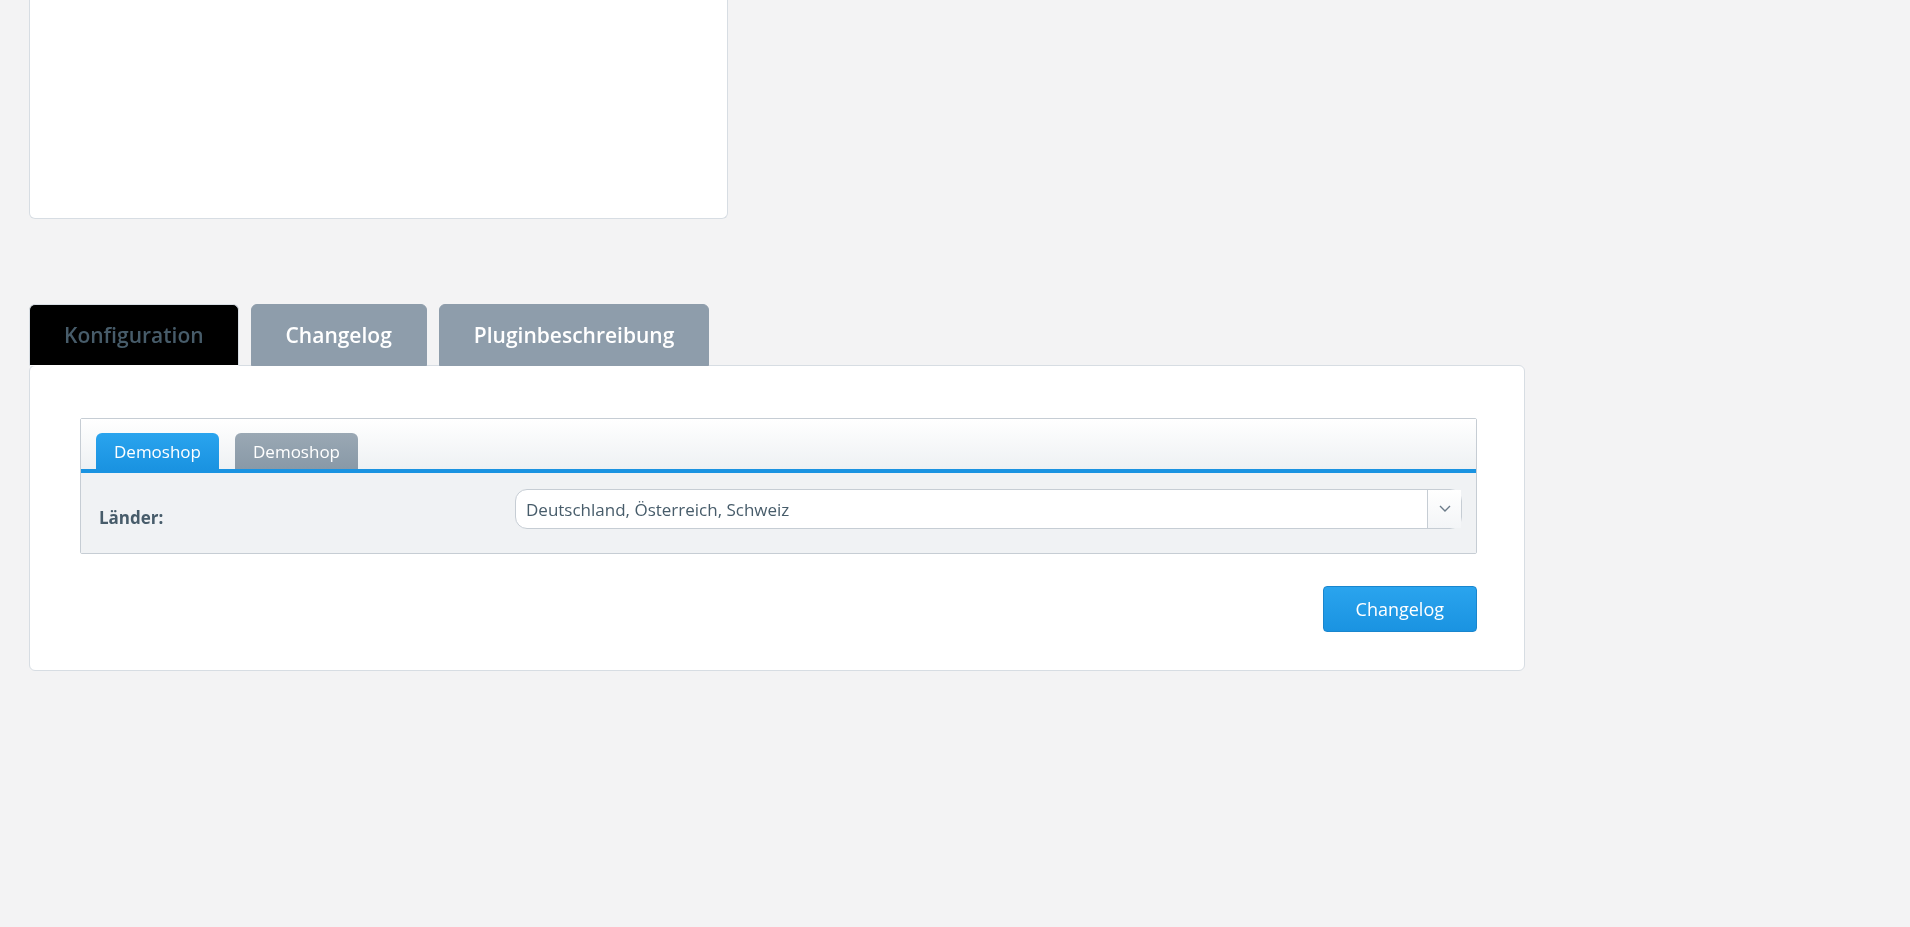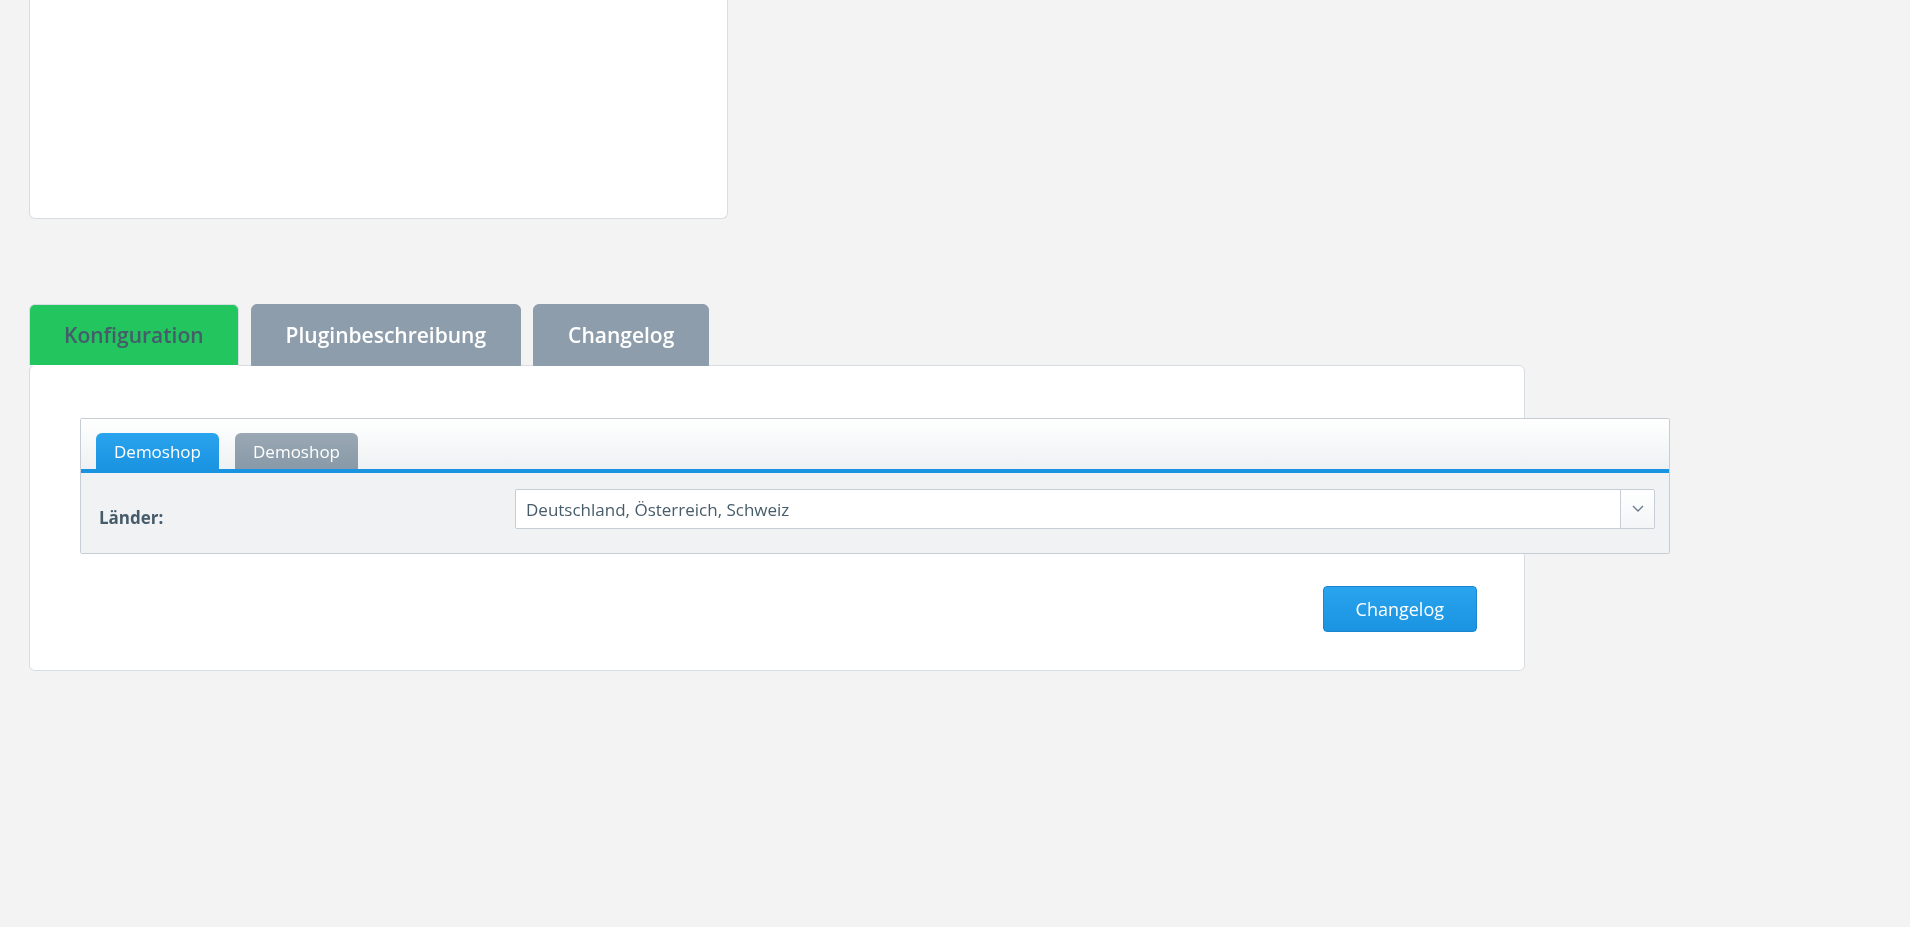--- a/index.html
+++ b/index.html
@@ -40,21 +40,21 @@
     justify-content: center;
     padding: 0 34px;
     height: 62px;
     font-size: 21px;
     font-weight: 600;
     border-radius: 6px 6px 0 0;
     cursor: pointer;
     user-select: none;
   }
   .outer-tab.active {
-    background: #22c55e;
+    background: #000000;
     border: 1px solid #d7dde3;
     border-bottom: 1px solid #ffffff;
     color: #475c6a;
   }
   .outer-tab.inactive {
     background: #8e9dab;
     border: 1px solid #8e9dab;
     color: #ffffff;
   }
 
@@ -69,21 +69,21 @@
     border: 1px solid #d7dde3;
     border-radius: 6px;
     z-index: 1;
   }
 
   
   .inner-panel {
     position: absolute;
     left: 50px;
     top: 52px;
-    width: 1590px;
+    width: 1397px;
     border: 1px solid #c6cdd4;
     border-radius: 2px;
   }
   .inner-tab-bar {
     height: 54px;
     background: linear-gradient(#ffffff, #eef1f3);
     border-bottom: 4px solid #1a93e1;
     display: flex;
     align-items: flex-end;
     padding-left: 15px;
@@ -119,21 +119,21 @@
     font-size: 17px;
     font-weight: 700;
     color: #475c6a;
     padding-left: 4px;
   }
   .form-control-wrap {
     flex: 1;
     display: flex;
     align-items: stretch;
     border: 1px solid #c6cdd4;
-    border-radius: 2px;
+    border-radius: 12px;
     background: #ffffff;
     height: 40px;
   }
   .form-input {
     flex: 1;
     border: none;
     outline: none;
     padding: 0 10px;
     font-size: 17px;
     color: #475c6a;
@@ -173,24 +173,24 @@
 </head>
 <body>
 
 <div class="top-panel"></div>
 
 <div class="outer-tab-row">
   <div class="outer-tab active">
     <span>Konfiguration</span>
   </div>
   <div class="outer-tab inactive">
+    <span>Changelog</span>
+  </div>
+  <div class="outer-tab inactive">
     <span>Pluginbeschreibung</span>
-  </div>
-  <div class="outer-tab inactive">
-    <span>Changelog</span>
   </div>
 </div>
 
 <div class="main-panel">
 
   <div class="inner-panel">
     <div class="inner-tab-bar">
       <div class="inner-tab active">
         <span>Demoshop</span>
       </div>

